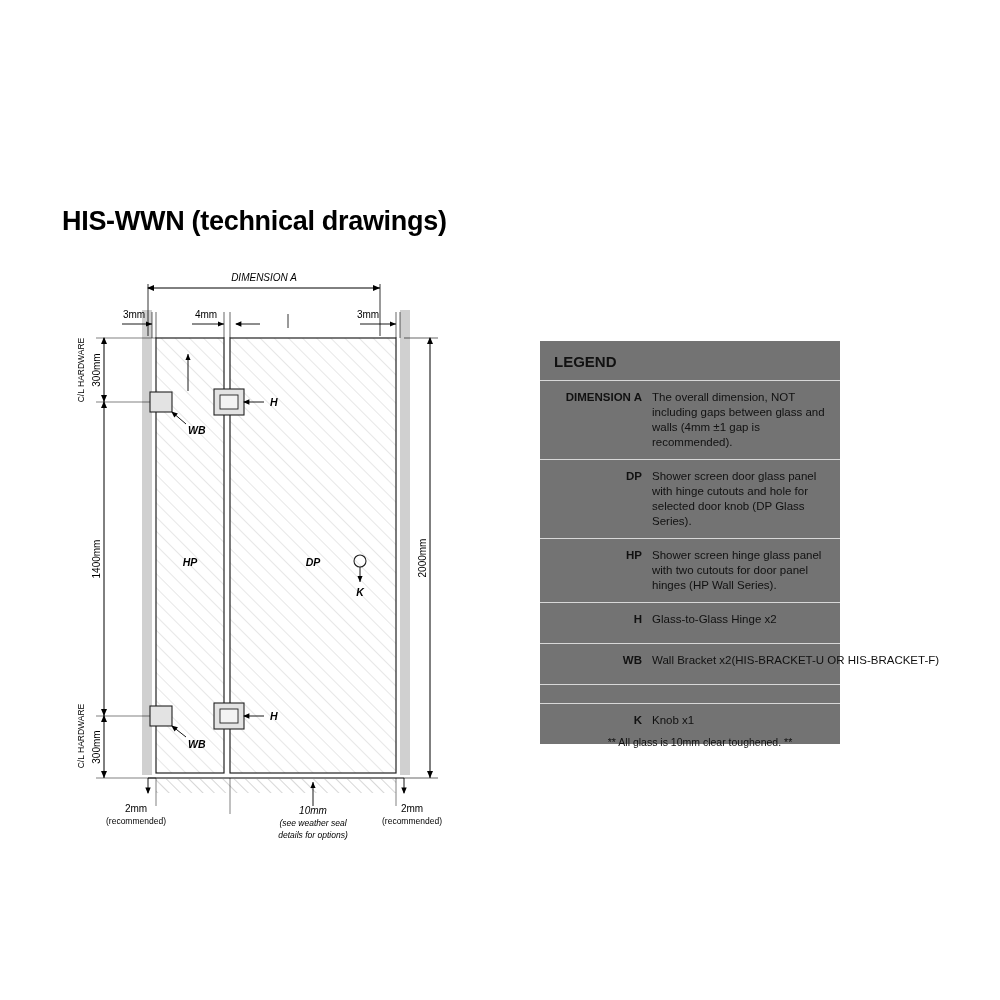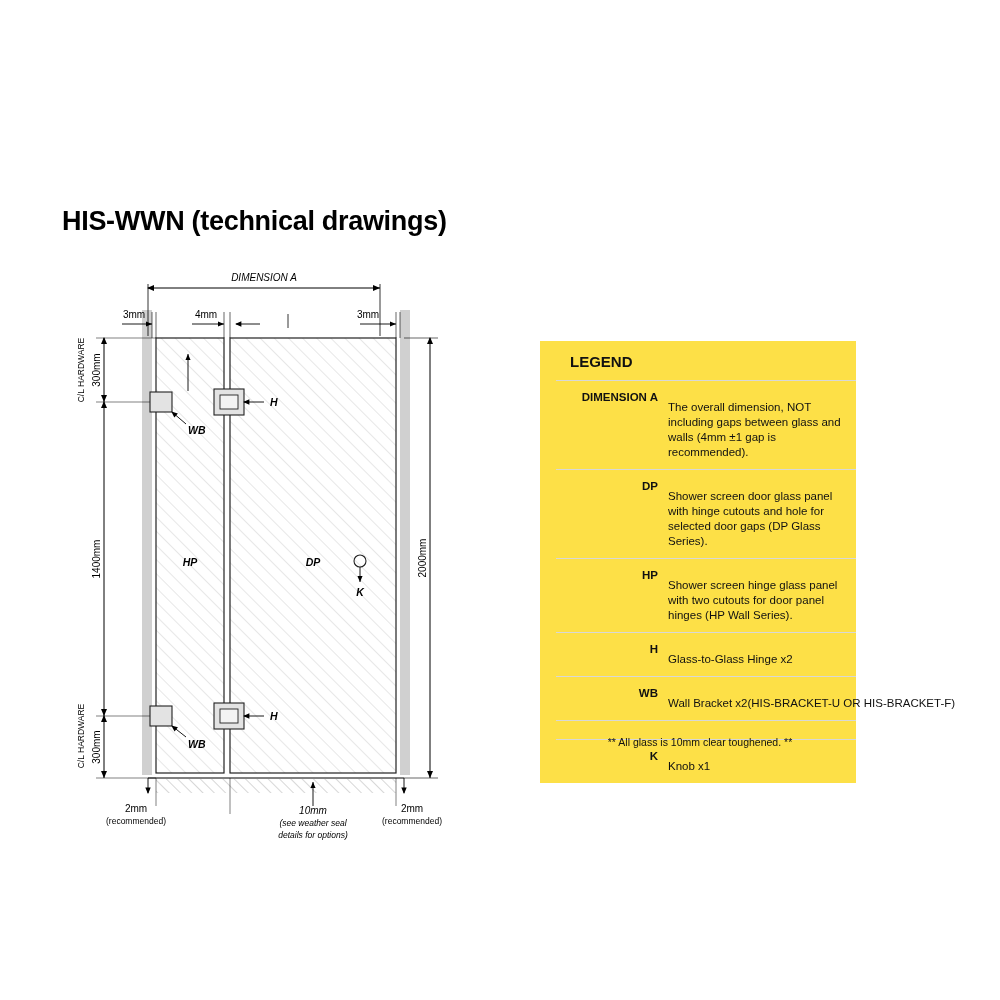--- a/index.html
+++ b/index.html
@@ -21,42 +21,41 @@
   }
 
   
   .drawing{position:absolute;left:60px;top:250px;width:420px;height:590px;}
 
   svg{display:block;}
 
   
   .legend{
     position:absolute;left:540px;top:325px;width:300px;
-    background:#fde047;
+    background:#737373;
     font-size:11px;
-    padding-left:16px;
   }
   .legend-title{
     font-size:15px;font-weight:bold;padding:12px 14px 10px 14px;
     border-bottom:1px solid #d8d8d8;
   }
   .legend-row{
     display:flex;align-items:flex-start;
     border-bottom:1px solid #d8d8d8;
     padding:9px 10px 9px 10px;
     min-height:22px;
   }
   .legend-row:last-child{border-bottom:none;}
   .legend-key{
     width:92px;flex:0 0 92px;text-align:right;
     font-weight:bold;font-size:11.5px;padding-right:10px;
     line-height:15px;
   }
   .legend-desc{
-    flex:1;line-height:15px;font-size:11.5px;margin-top:10px;
+    flex:1;line-height:15px;font-size:11.5px;
   }
   .legend-desc.wide{white-space:nowrap;text-align:right;}
   .legend-note{
     position:absolute;left:540px;top:712px;width:320px;
     text-align:center;font-size:10.5px;
     padding-top:8px;
   }
   .spacer-row{height:18px;border-bottom:1px solid #d8d8d8;}
 
   
@@ -190,21 +189,21 @@
   <div class="legend">
     <div class="legend-title">LEGEND</div>
 
     <div class="legend-row">
       <div class="legend-key">DIMENSION A</div>
       <div class="legend-desc">The overall dimension, NOT including gaps between glass and walls (4mm ±1 gap is recommended).</div>
     </div>
 
     <div class="legend-row">
       <div class="legend-key">DP</div>
-      <div class="legend-desc">Shower screen door glass panel with hinge cutouts and hole for selected door gaps (DP Glass Series).</div>
+      <div class="legend-desc">Shower screen door glass panel with hinge cutouts and hole for selected door knob (DP Glass Series).</div>
     </div>
 
     <div class="legend-row">
       <div class="legend-key">HP</div>
       <div class="legend-desc">Shower screen hinge glass panel with two cutouts for door panel hinges (HP Wall Series).</div>
     </div>
 
     <div class="legend-row">
       <div class="legend-key">H</div>
       <div class="legend-desc">Glass-to-Glass Hinge x2</div>

